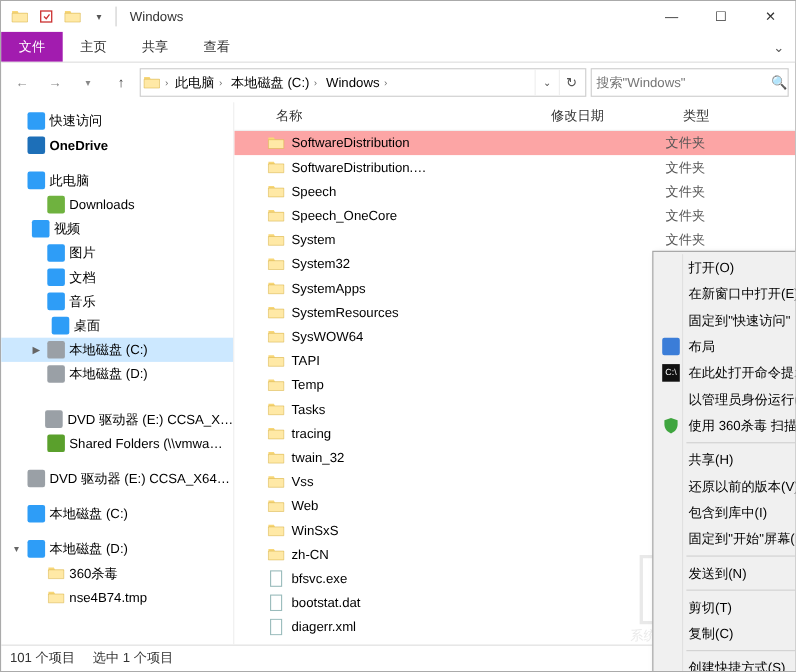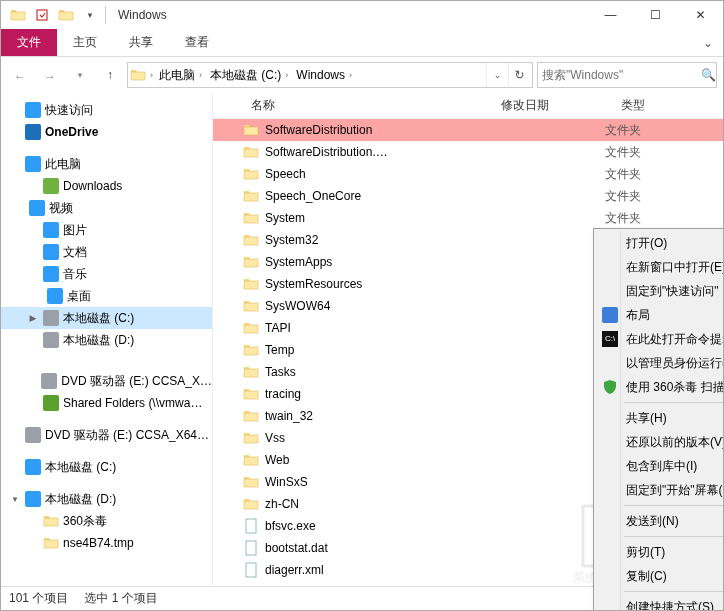--- a/index.html
+++ b/index.html
@@ -9,21 +9,21 @@
 .titlebar { height: 28px; display: flex; align-items: center; background: #fff; padding: 0 0 0 6px; }
 .titlebar .qat { display: flex; align-items: center; gap: 2px; }
 .titlebar .qat .icon-btn { width: 22px; height: 22px; display: flex; align-items: center; justify-content: center; }
 .titlebar .divider { width: 1px; height: 18px; background: #ccc; margin: 0 4px; }
 .titlebar .title { margin-left: 8px; color: #333; }
 .titlebar .winctrl { margin-left: auto; display: flex; }
 .titlebar .winctrl div { width: 45px; height: 28px; display: flex; align-items: center; justify-content: center; color: #333; }
 
 
 .ribbon { height: 28px; display: flex; align-items: stretch; border-bottom: 1px solid #ddd; background: #fff; }
-.ribbon .file-tab { background: #be185d; color: #fff; padding: 0 16px; display: flex; align-items: center; }
+.ribbon .file-tab { background: #a21caf; color: #fff; padding: 0 16px; display: flex; align-items: center; }
 .ribbon .tab { padding: 0 16px; display: flex; align-items: center; color: #333; }
 .ribbon .expand { margin-left: auto; width: 30px; display:flex; align-items:center; justify-content:center; color:#555;}
 
 
 .navrow { height: 36px; display: flex; align-items: center; gap: 4px; padding: 4px 6px; }
 .navrow .nav-btn { width: 26px; height: 26px; display: flex; align-items: center; justify-content: center; color: #888; }
 .navrow .nav-btn.enabled { color: #333; }
 .addressbar { flex: 1; height: 26px; border: 1px solid #ccc; display: flex; align-items: center; padding: 0 2px; gap: 0; }
 .addressbar .crumb { display: flex; align-items: center; padding: 0 4px; height: 100%; white-space: nowrap; }
 .addressbar .crumb .chev { color: #666; margin-left: 4px; font-size: 9px; }

